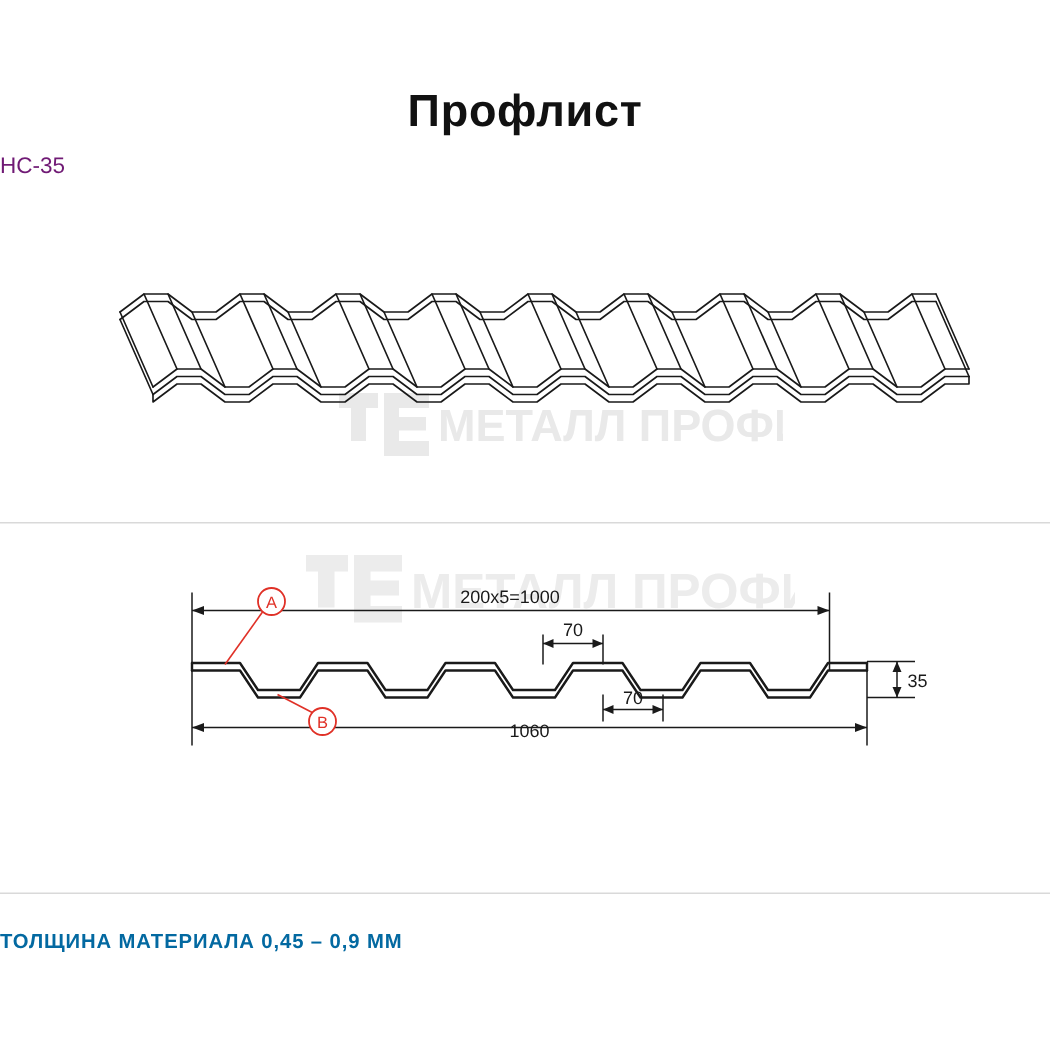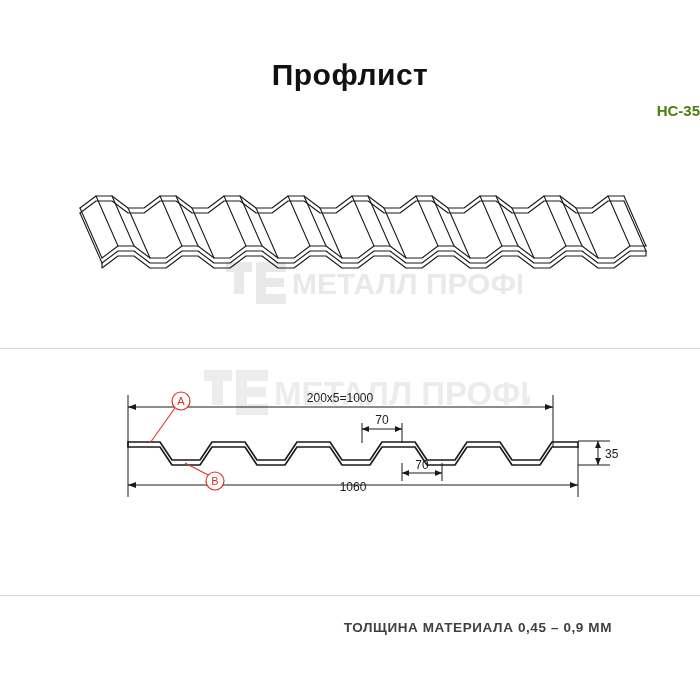--- a/index.html
+++ b/index.html
@@ -30,44 +30,44 @@
     font-size: 30px;
     font-weight: bold;
     letter-spacing: 0.5px;
     color: #111;
   }
   .subtitle {
     position: absolute;
     top: 102px;
     left: 0;
     width: 700px;
-    text-align: right;
+    text-align: left;
     font-size: 15px;
-    font-weight: bold;
-    color: #4d7c0f;
+    font-weight: normal;
+    color: #701a75;
   }
   .divider {
     position: absolute;
     left: 0;
     width: 700px;
     height: 1px;
     background: #d9d9d9;
   }
   .divider.top { top: 348px; }
   .divider.bottom { top: 595px; }
   .footer {
     position: absolute;
     top: 620px;
     left: 0;
     width: 612px;
-    text-align: right;
+    text-align: left;
     font-size: 13.5px;
     font-weight: bold;
     letter-spacing: 0.6px;
-    color: #404040;
+    color: #0369a1;
   }
   .iso-wrap {
     position: absolute;
     top: 150px;
     left: 0;
     width: 700px;
     height: 195px;
   }
   .sec-wrap {
     position: absolute;

